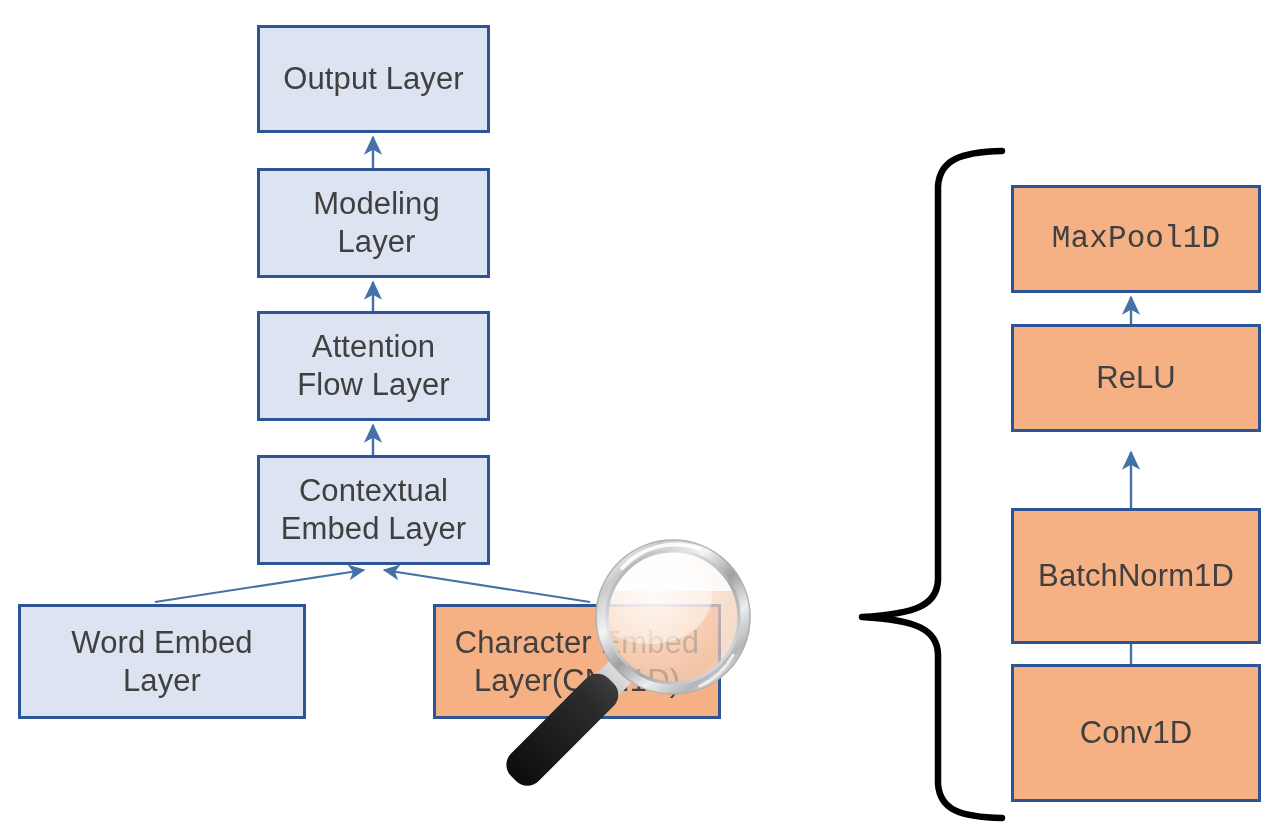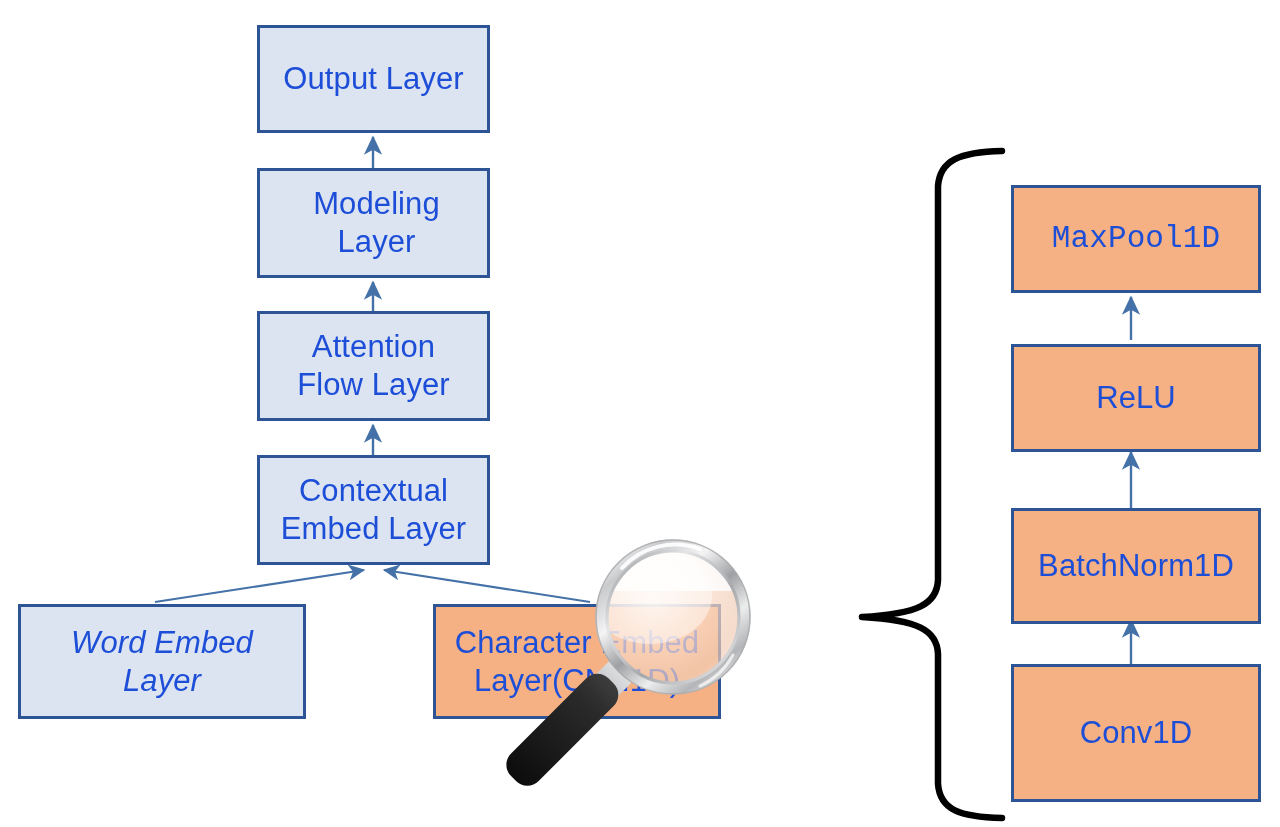--- a/index.html
+++ b/index.html
@@ -19,21 +19,21 @@
   }
 
   .node {
     position: absolute;
     box-sizing: border-box;
     border: 3px solid #2d5495;
     display: flex;
     align-items: center;
     justify-content: center;
     text-align: center;
-    color: #1d4ed8;
+    color: #404040;
     font-size: 31px;
     line-height: 1.22;
     letter-spacing: 0.1px;
     white-space: pre-line;
   }
   .node.blue  { background: #dce3f1; }
   .node.orange{ background: #f5b183; }
 
   
   svg.layer {
@@ -112,31 +112,31 @@
 
   <div class="node blue" style="left:257px; top:168px; width:233px; height:110px;padding-left:6px;">Modeling
 Layer</div>
 
   <div class="node blue" style="left:257px; top:311px; width:233px; height:110px;">Attention
 Flow Layer</div>
 
   <div class="node blue" style="left:257px; top:455px; width:233px; height:110px;">Contextual
 Embed Layer</div>
 
-  <div class="node blue" style="left:18px;  top:604px; width:288px; height:115px;font-style:italic;">Word Embed
+  <div class="node blue" style="left:18px;  top:604px; width:288px; height:115px;">Word Embed
 Layer</div>
 
   <div class="node orange" style="left:433px; top:604px; width:288px; height:115px;">Character Embed
 Layer(CNN1D)</div>
 
   <div class="node orange" style="left:1011px; top:185px; width:250px; height:108px;font-family:Liberation Mono, monospace;">MaxPool1D</div>
 
-  <div class="node orange" style="left:1011px; top:344px; width:250px; height:108px;">ReLU</div>
-
-  <div class="node orange" style="left:1011px; top:508px; width:250px; height:116px;">BatchNorm1D</div>
+  <div class="node orange" style="left:1011px; top:324px; width:250px; height:108px;">ReLU</div>
+
+  <div class="node orange" style="left:1011px; top:508px; width:250px; height:136px;">BatchNorm1D</div>
 
   <div class="node orange" style="left:1011px; top:664px; width:250px; height:138px;">Conv1D</div>
 
   <svg id="magnifier" viewBox="0 0 1280 827">
     <defs>
       <radialGradient id="lensGlass" cx="36%" cy="30%" r="78%">
         <stop offset="0%" stop-color="#ffffff" stop-opacity="0.80"></stop>
         <stop offset="42%" stop-color="#ffffff" stop-opacity="0.42"></stop>
         <stop offset="74%" stop-color="#e9eef5" stop-opacity="0.30"></stop>
         <stop offset="100%" stop-color="#ffffff" stop-opacity="0.62"></stop>

